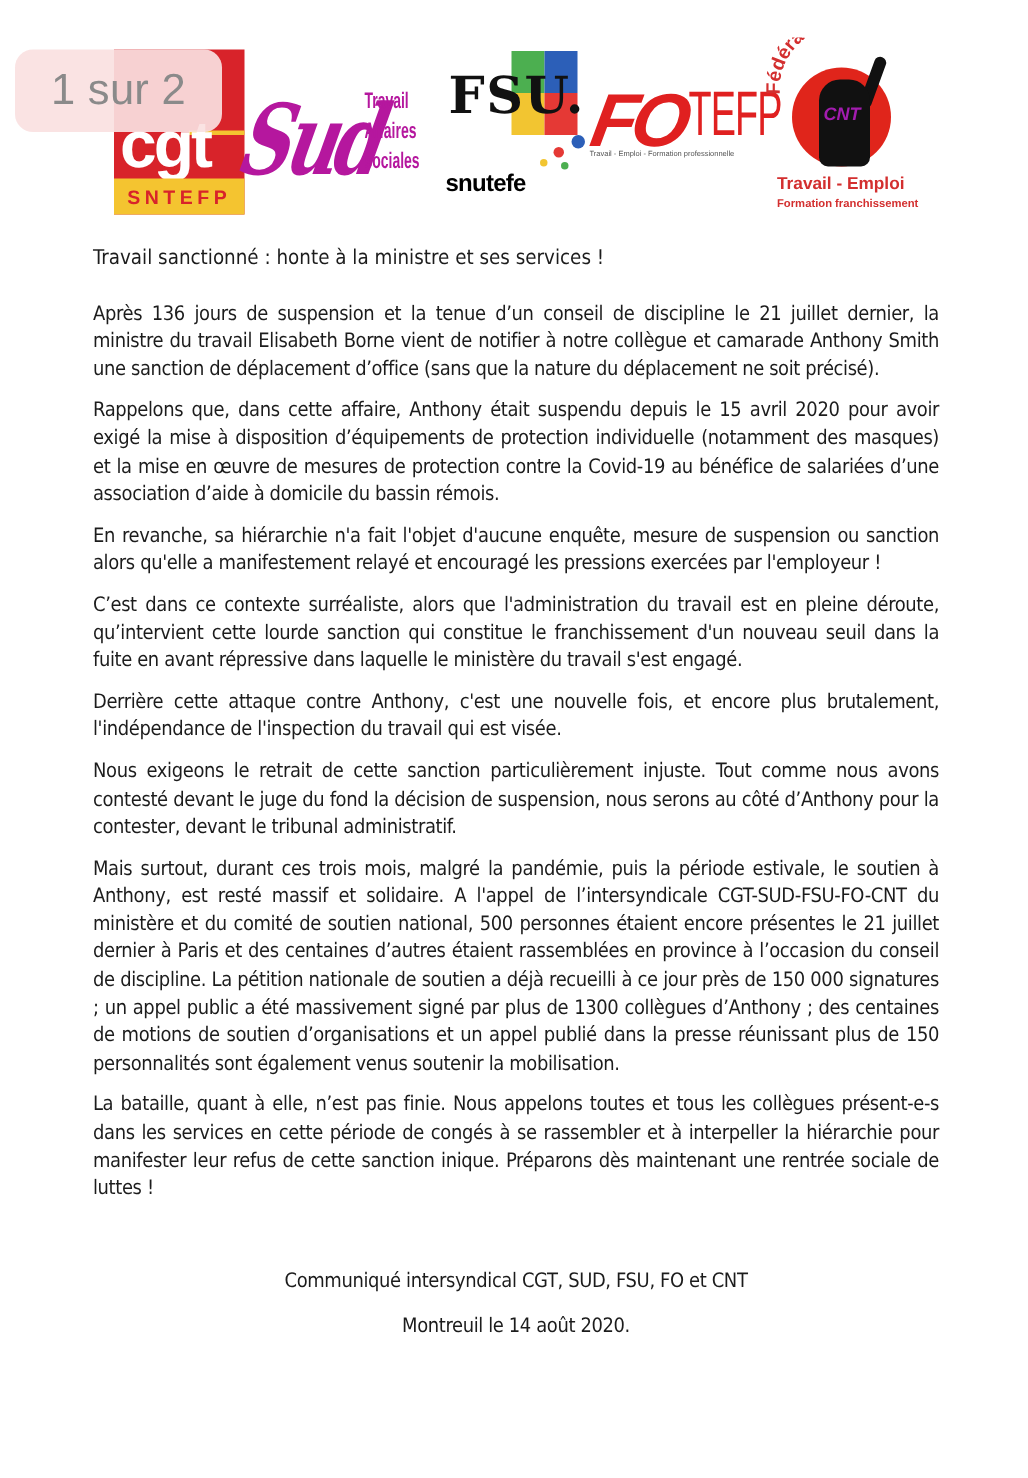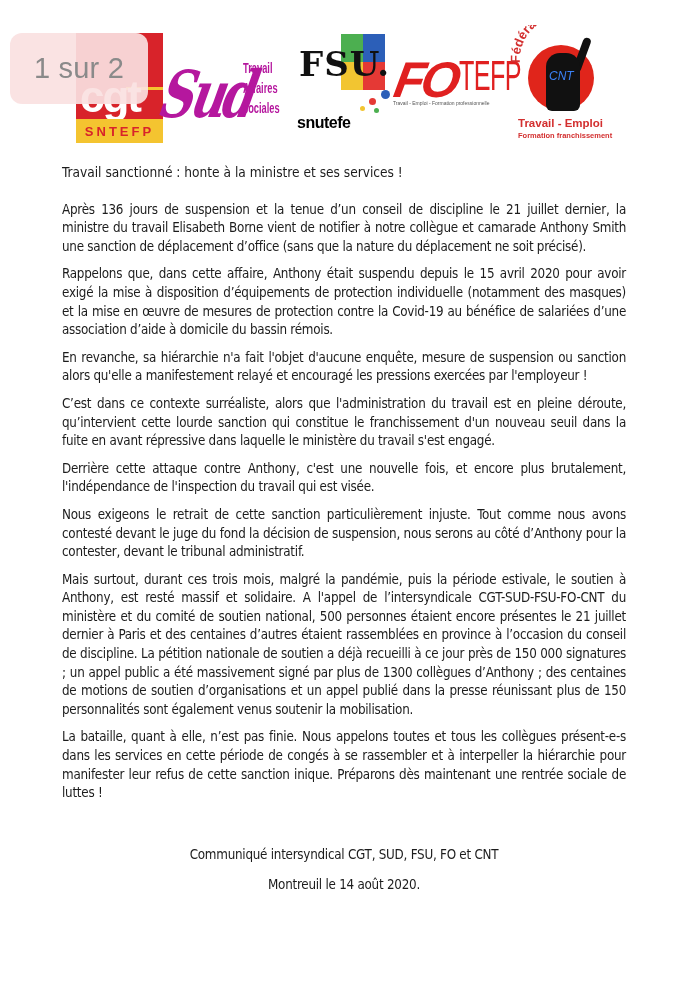--- a/index.html
+++ b/index.html
@@ -1,20 +1,20 @@
 <!DOCTYPE html>
 <html><head>
 <meta charset="utf-8">
 <style>
   * { margin: 0; padding: 0; box-sizing: border-box; }
   html, body { width: 685px; height: 985px; background: #ffffff; overflow: hidden; }
   body { position: relative; font-family: "DejaVu Sans", sans-serif; color: #1a1a1a; }
 
   .page-counter {
-    position: absolute; left: 10px; top: 33px; width: 138px; height: 71px;
+    position: absolute; left: 10px; top: 33px; width: 138px; height: 55px;
     background: rgba(250, 225, 225, 0.92); border-radius: 12px;
     color: #8a8a8a; font-family: "Liberation Sans", sans-serif;
     font-size: 29px; display: flex; align-items: center; justify-content: center;
     z-index: 10; letter-spacing: 0.2px;
   }
 
   .logos { position: absolute; left: 0; top: 0; width: 685px; height: 150px; }
 
   
   .logo-cgt { position: absolute; left: 76px; top: 33px; width: 87px; height: 110px; background: #d8232a; }
@@ -43,21 +43,21 @@
   .logo-fo { position: absolute; left: 393px; top: 55px; width: 108px; height: 60px; }
   .logo-fo .fo-text { position: absolute; left: 2px; top: -4px; color: #e02020; font-family: "Liberation Sans", sans-serif; font-weight: bold; font-style: italic; font-size: 50px; letter-spacing: -4px; transform: skewX(-10deg); }
   .logo-fo .tefp { position: absolute; left: 66px; top: 0; color: #e02020; font-family: "Liberation Sans", sans-serif; font-size: 42px; transform: scaleX(0.6); transform-origin: left top; letter-spacing: -1px; line-height: 1; }
   .logo-fo .fo-sub { position: absolute; left: 0; top: 45px; width: 110px; height: 6px; font-size: 5px; color: #555; font-family: "Liberation Sans", sans-serif; white-space: nowrap; overflow: hidden; }
 
   
   .logo-cnt { position: absolute; left: 510px; top: 25px; width: 105px; height: 120px; }
   .logo-cnt .arc { position: absolute; left: 0; top: 0; font-family: "Liberation Sans", sans-serif; color: #d32f2f; font-weight: bold; font-size: 13px; }
   .logo-cnt .circle { position: absolute; left: 18px; top: 20px; width: 66px; height: 66px; border-radius: 50%; background: #e0251b; }
   .logo-cnt .cat { position: absolute; left: 36px; top: 28px; width: 34px; height: 58px; background: #111; border-radius: 14px 14px 6px 6px; }
-  .logo-cnt .cnt-label { position: absolute; left: 39px; top: 44px; color: #3b82f6; font-family: "Liberation Sans", sans-serif; font-weight: normal; font-size: 12px; font-style: italic; }
+  .logo-cnt .cnt-label { position: absolute; left: 39px; top: 44px; color: #a21caf; font-family: "Liberation Sans", sans-serif; font-weight: bold; font-size: 12px; font-style: italic; }
   .logo-cnt .tail { position: absolute; left: 68px; top: 12px; width: 8px; height: 36px; background: #111; transform: rotate(20deg); border-radius: 4px; }
   .logo-cnt .te { position: absolute; left: 8px; top: 92px; color: #d32f2f; font-family: "Liberation Sans", sans-serif; font-weight: bold; font-size: 11.5px; white-space: nowrap; }
   .logo-cnt .fp { position: absolute; left: 8px; top: 106px; color: #d32f2f; font-family: "Liberation Sans", sans-serif; font-weight: bold; font-size: 7.5px; white-space: nowrap; }
 
   
   .doc { position: absolute; left: 62px; top: 163px; width: 564px; font-family: "DejaVu Sans Condensed", "DejaVu Sans", sans-serif; font-size: 13.3px; line-height: 18.6px; color: #1c1c1c; }
   .doc-title { font-weight: normal; margin-bottom: 19px; font-size: 13.6px; }
   .doc p { text-align: justify; margin-bottom: 9px; letter-spacing: -0.25px; word-spacing: 0px; }
   .doc .sig { text-align: center; margin-top: 0; }
   .doc .spacer { height: 34px; }

